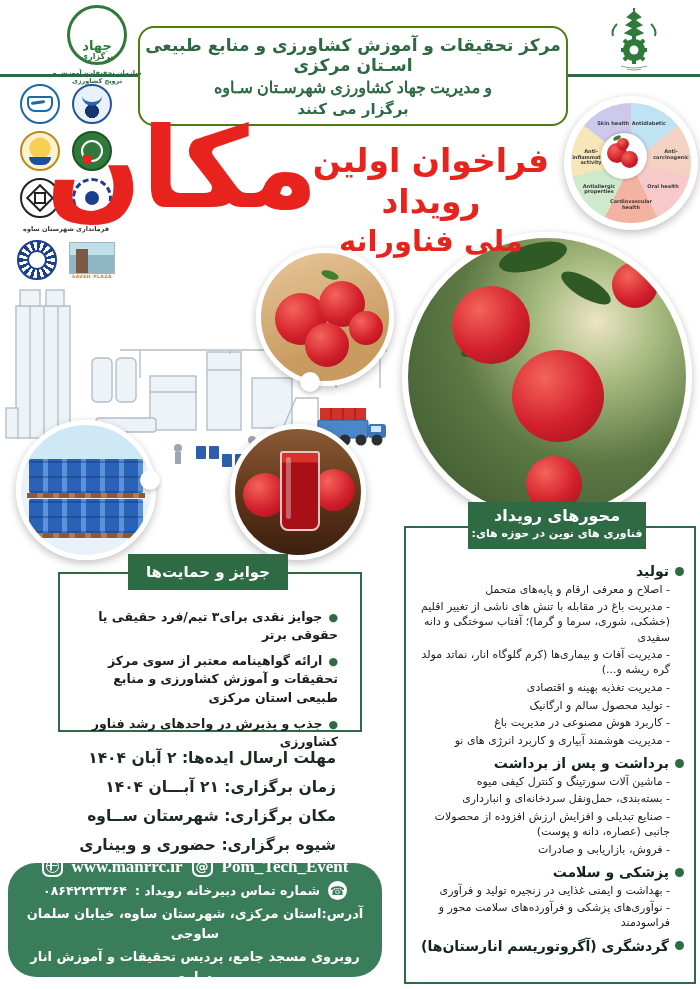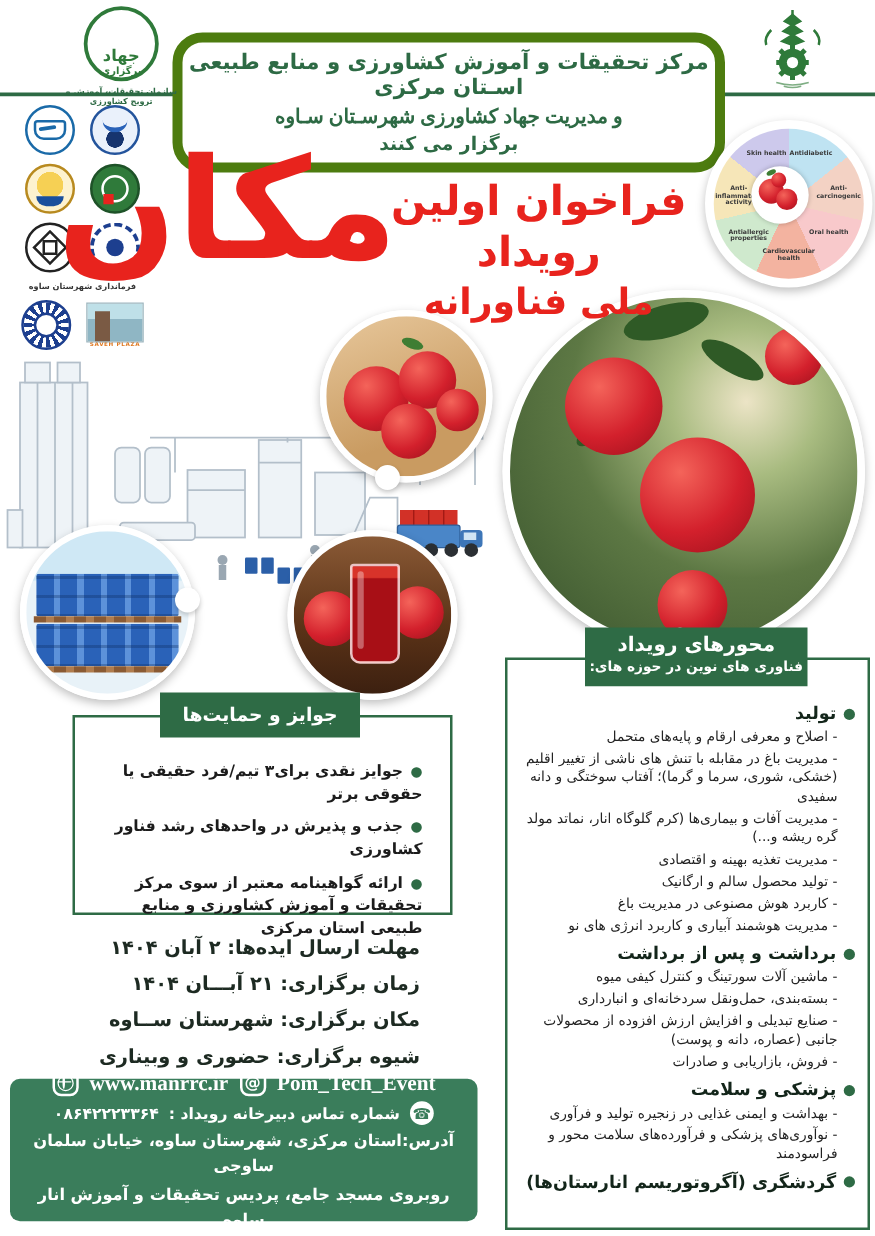--- a/index.html
+++ b/index.html
@@ -4,21 +4,21 @@
 <style>
   html,body{margin:0;padding:0;background:#e9e9e9;}
   .poster{position:relative;width:700px;height:989px;background:#ffffff;overflow:hidden;
           direction:rtl;font-family:"DejaVu Sans",sans-serif;margin:0 auto;}
 
   
   .green-line{position:absolute;left:0;top:74px;width:700px;height:3px;background:#2d6a44;z-index:1;}
 
   
   .header-frame{position:absolute;left:138px;top:26px;width:426px;height:96px;background:#fff;
-                border:8px solid #4d7c0f;border-radius:24px;z-index:2;display:flex;flex-direction:column;
+                border:2px solid #4d7c0f;border-radius:16px;z-index:2;display:flex;flex-direction:column;
                 justify-content:center;text-align:center;gap:3px;}
   .header-frame .l1{font-size:17px;font-weight:bold;color:#2d6a44;}
   .header-frame .l2{font-size:16px;font-weight:bold;color:#2d6a44;font-family:Liberation Serif, serif;}
   .header-frame .l3{font-size:15px;font-weight:bold;color:#2d6a44;}
 
   
   .tl-logo{position:absolute;left:44px;top:5px;width:106px;text-align:center;z-index:3;}
   .tl-circle{width:54px;height:54px;border:3px solid #2f7a3a;border-radius:50%;margin:0 auto;
              display:flex;flex-direction:column;align-items:center;justify-content:flex-end;color:#2f7a3a;}
   .tl-circle .a{font-size:13px;font-weight:bold;line-height:1;}
@@ -121,21 +121,21 @@
                 display:flex;align-items:center;justify-content:center;font-size:15px;font-weight:bold;z-index:3;}
   .prizes-box ul{margin:0;padding:0;list-style:none;}
   .prizes-box li{font-size:12.5px;font-weight:bold;color:#1c1c1c;margin:8px 0;line-height:1.45;}
   .prizes-box li::before{content:"●";color:#2e6b45;font-size:11px;margin-left:6px;}
 
   
   .schedule{position:absolute;left:40px;top:744px;width:322px;z-index:2;}
   .schedule .row{font-size:15.5px;font-weight:bold;color:#1d2a22;text-align:right;padding-right:26px;line-height:29px;}
 
   
-  .contact-bar{position:absolute;left:8px;top:863px;width:374px;height:114px;background:#3a7d5b;border-radius:8px;
+  .contact-bar{position:absolute;left:8px;top:863px;width:374px;height:114px;background:#3a7d5b;border-radius:28px;
                color:#fff;z-index:3;box-sizing:border-box;padding:8px 8px 6px;display:flex;flex-direction:column;
                justify-content:center;gap:4px;}
   .c-row1{direction:ltr;display:flex;align-items:center;justify-content:center;gap:9px;
           font-family:"Liberation Serif",serif;font-weight:bold;font-size:17px;}
   .sq-icon{width:21px;height:21px;border:2px solid #fff;border-radius:7px;display:flex;align-items:center;
            justify-content:center;box-sizing:border-box;}
   .globe{width:11px;height:11px;border:1.5px solid #fff;border-radius:50%;position:relative;}
   .globe::before{content:"";position:absolute;left:-1px;top:3.5px;width:11px;height:1.5px;background:#fff;}
   .globe::after{content:"";position:absolute;left:3.5px;top:-1px;width:1.5px;height:11px;background:#fff;border-radius:50%;}
   .at{font-size:13px;font-weight:bold;font-family:"DejaVu Sans",sans-serif;}
@@ -342,22 +342,22 @@
     <span class="pom j1"></span>
       <span class="pom j2"></span>
     <div class="glass"></div>
   </div>
 
   <div class="prizes-title">جوایز و حمایت‌ها</div>
   <div class="prizes-box">
     <ul>
 
     <li>جوایز نقدی برای۳ تیم/فرد حقیقی یا حقوقی برتر</li>
+        <li>ارائه گواهینامه معتبر از سوی مرکز تحقیقات و آموزش کشاورزی و منابع طبیعی استان مرکزی</li>
         <li>جذب و پذیرش در واحدهای رشد فناور کشاورزی</li>
-        <li>ارائه گواهینامه معتبر از سوی مرکز تحقیقات و آموزش کشاورزی و منابع طبیعی استان مرکزی</li>
       </ul>
   </div>
 
   <div class="schedule">
 
       <div class="row">
         <span>مهلت ارسال ایده‌ها:</span>
         <span>۲ آبان ۱۴۰۴</span>
       </div>
 

